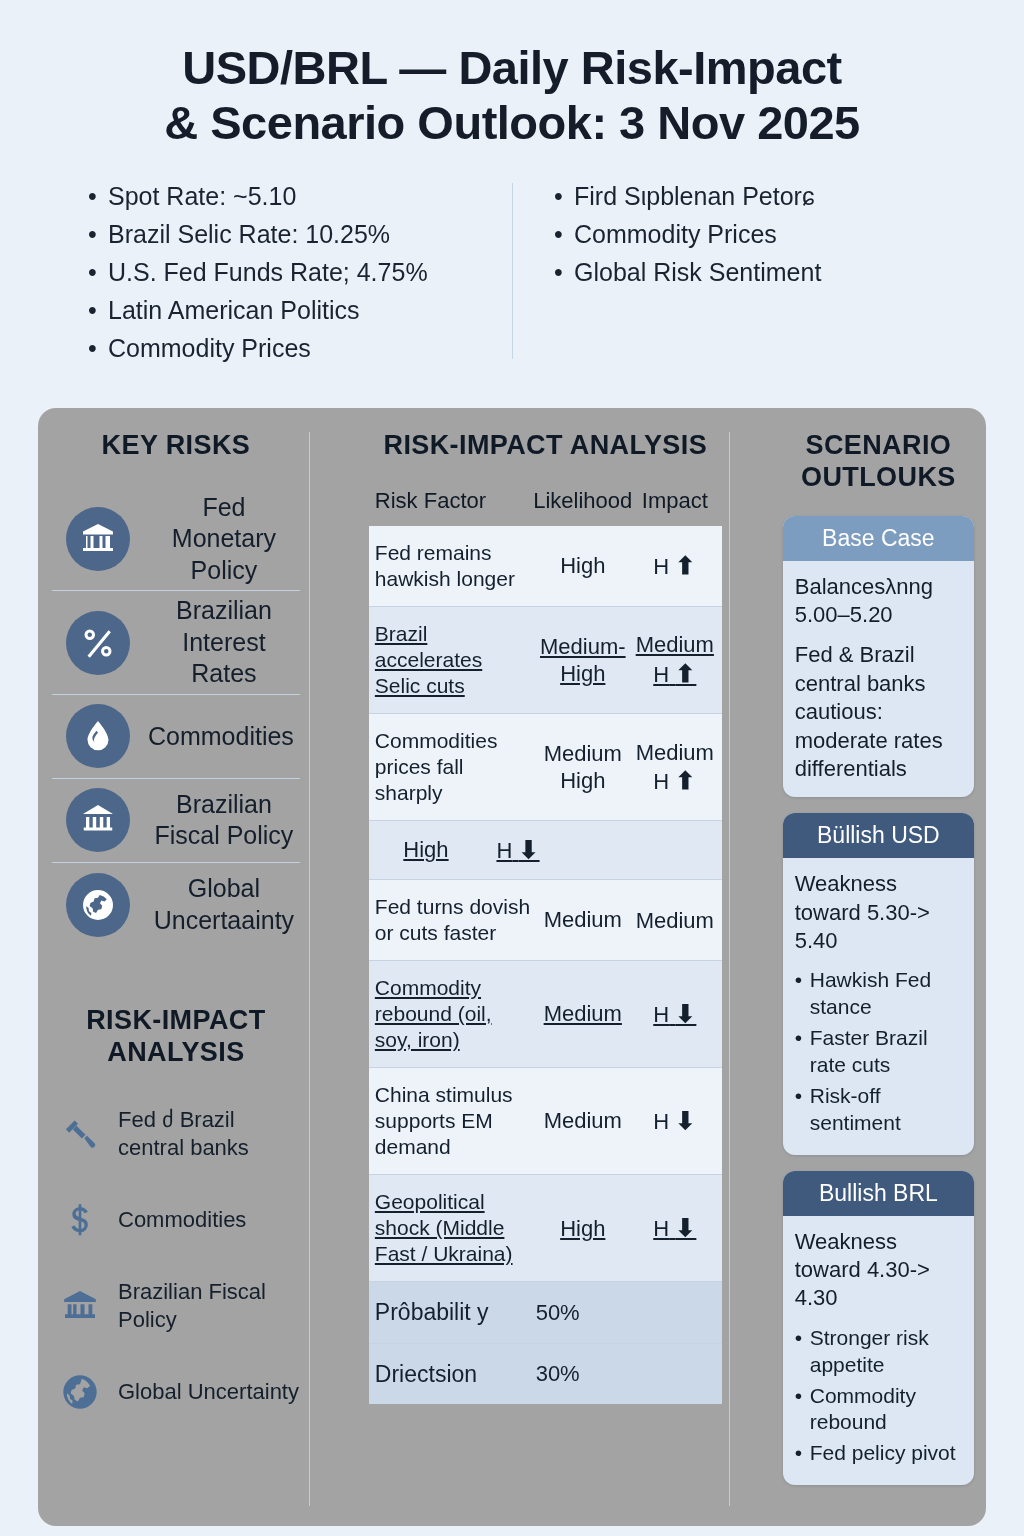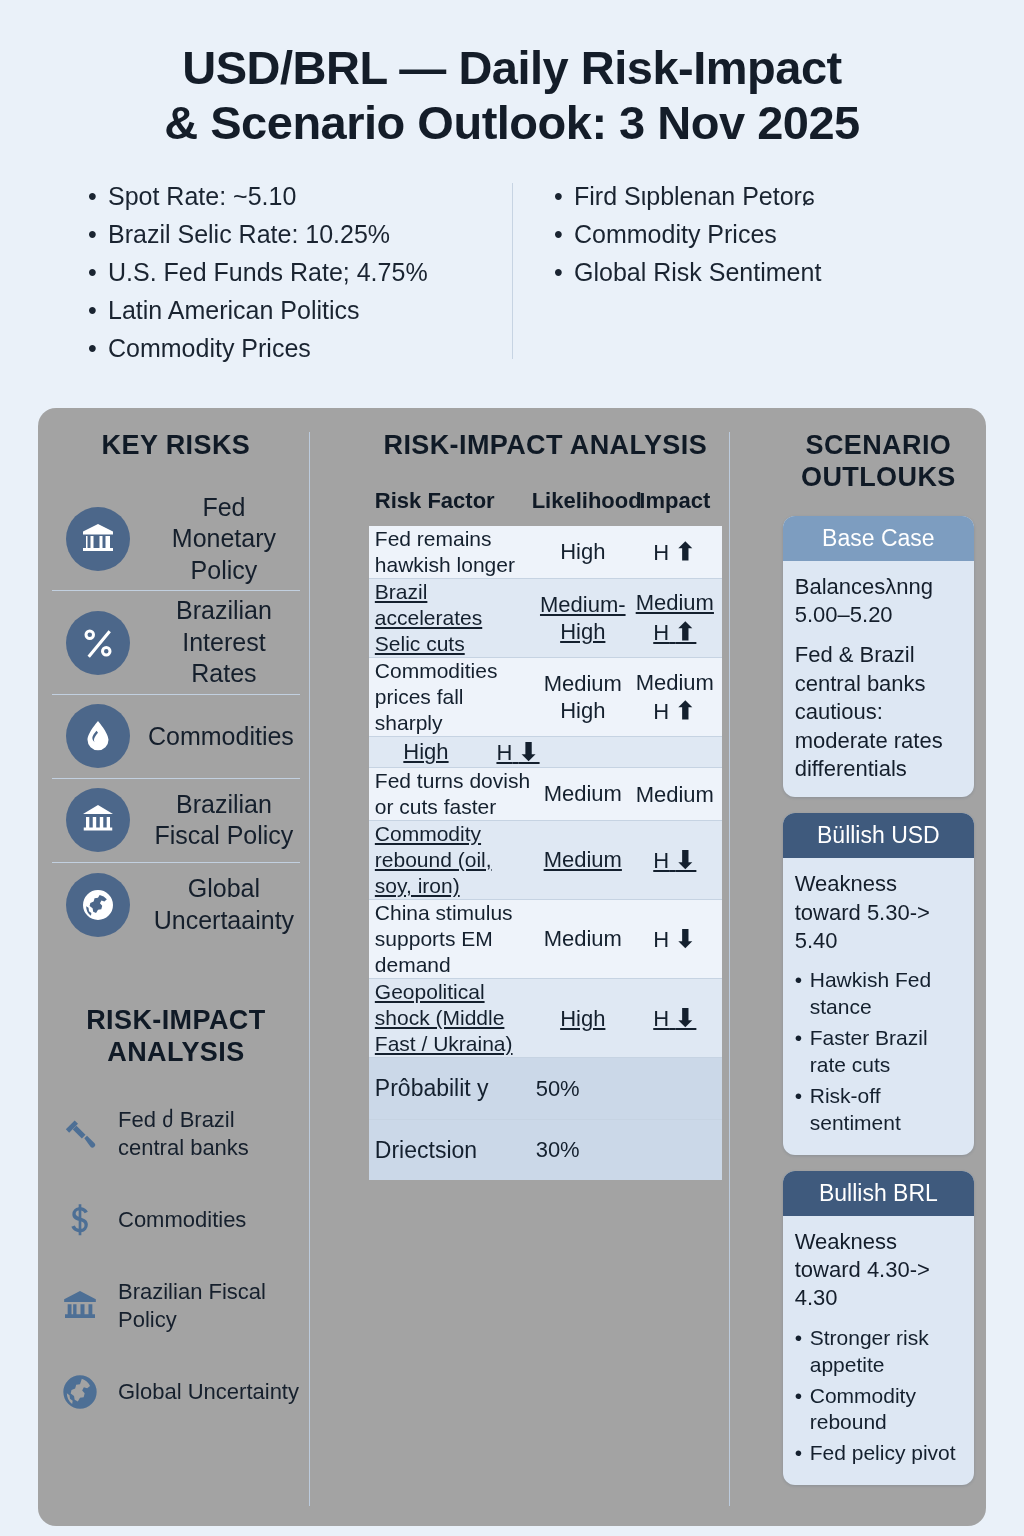--- a/index.html
+++ b/index.html
@@ -140,31 +140,31 @@
     content:"";
     position:absolute;
     right:0; top:24px; bottom:20px;
     width:1px;
     background:#bccbdd;
   }
   .tbl { margin-top:26px; width:100%; }
   .tbl-head {
     display:flex;
     padding:0 6px 12px 6px;
-    font-weight:bold;
+    font-weight:normal;
     font-size:22px;
     color:#101a26;
   }
   .c1 { width:46%; }
   .c2 { width:30%; text-align:center; }
   .c3 { width:24%; text-align:center; }
   .trow {
     display:flex;
     align-items:center;
-    padding:0 6px;
+    padding:14px 6px;
     font-size:21px;
     line-height:1.24;
     border-bottom:1px solid #c6d3e2;
     background:#eef3fa;
   }
   .trow.alt { background:#dfe8f3;text-decoration:underline; }
   .trow .c2, .trow .c3 { font-size:22px; }
   .arrow { font-size:24px; font-weight:bold; letter-spacing:1px; }
   .trow.summary { background:#cbd8e8; font-size:23px; padding:16px 6px; }
   .trow.summary .c2 { text-align:left; padding-left:4px; }

